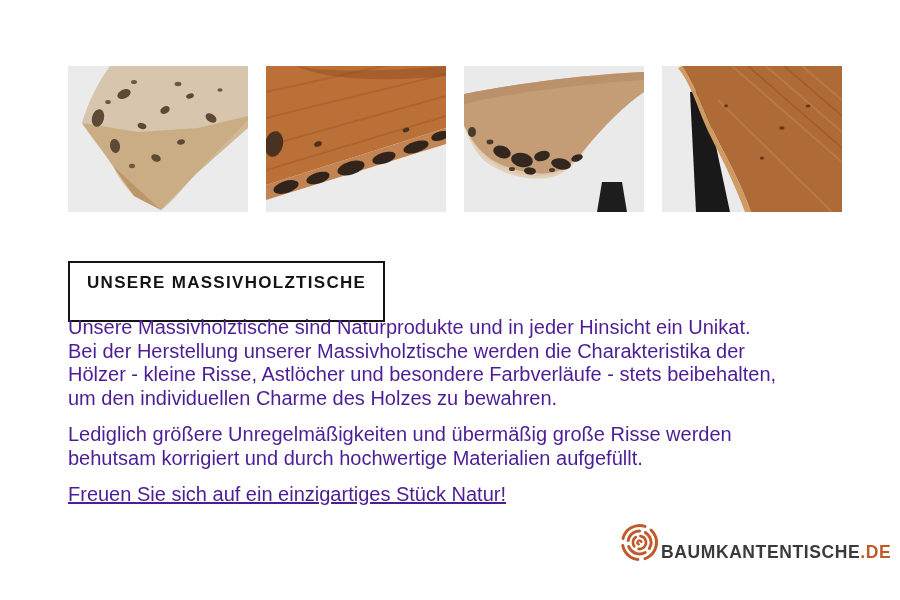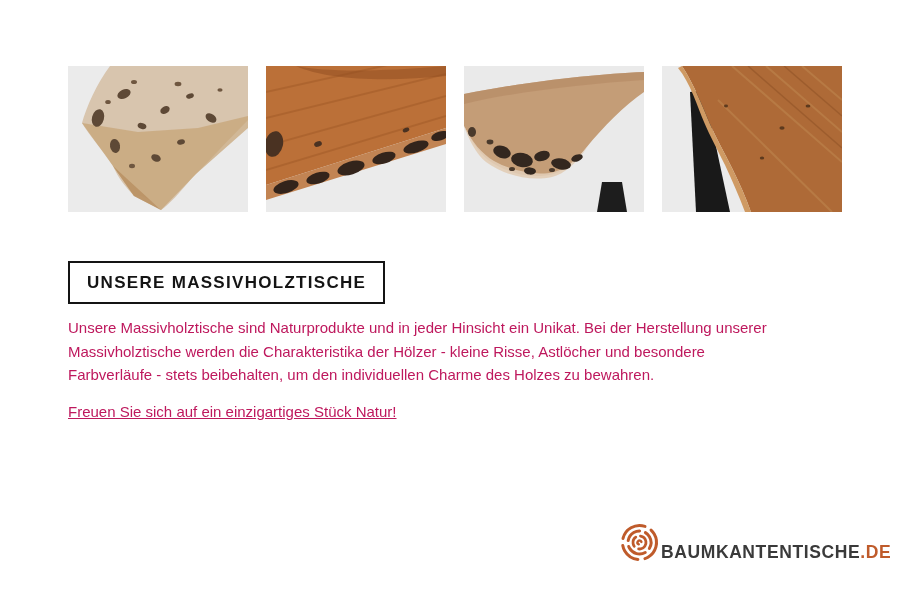--- a/index.html
+++ b/index.html
@@ -11,29 +11,29 @@
     position:absolute;left:68px;top:66px;
     display:flex;gap:18px;
   }
   .tile{
     width:180px;height:146px;margin:0;padding:0;background:#ebebeb;overflow:hidden;
   }
   .tile svg{display:block;}
   .heading-box{
     position:absolute;left:68px;top:261px;
     display:inline-block;border:2px solid #141414;background:#ffffff;
-    padding:10px 17px 9px 17px;
+    padding:10px 17px 27px 17px;
   }
   .heading-box h2{
     margin:0;font-size:17px;font-weight:bold;color:#141414;
     letter-spacing:1.3px;white-space:nowrap;
   }
   .copy{
     position:absolute;left:68px;top:316px;width:714px;
-    font-size:15px;line-height:23.5px;color:#be185d;
+    font-size:20px;line-height:23.5px;color:#4c1d95;
   }
   .copy p{margin:0 0 13px 0;}
   .copy p:last-child{margin-bottom:0;text-decoration:underline;}
   .brand{
     position:absolute;left:619px;top:522px;
     display:flex;align-items:flex-end;gap:1px;cursor:pointer;
   }
   .brand-text{
     font-size:17.5px;font-weight:bold;letter-spacing:0.6px;color:#3a3a3a;
     white-space:nowrap;
@@ -150,20 +150,21 @@
   </figure>
 
 </div>
 
 <div class="heading-box">
   <h2>UNSERE MASSIVHOLZTISCHE</h2>
 </div>
 
 <div class="copy">
   <p>Unsere Massivholztische sind Naturprodukte und in jeder Hinsicht ein Unikat. Bei der Herstellung unserer Massivholztische werden die Charakteristika der Hölzer - kleine Risse, Astlöcher und besondere Farbverläufe - stets beibehalten, um den individuellen Charme des Holzes zu bewahren.</p>
+  <p>Lediglich größere Unregelmäßigkeiten und übermäßig große Risse werden behutsam korrigiert und durch hochwertige Materialien aufgefüllt.</p>
   <p>Freuen Sie sich auf ein einzigartiges Stück Natur!</p>
 </div>
 
 <div class="brand">
   <svg width="41" height="41" viewBox="0 0 41 41">
     <g fill="none" stroke="#bf5b2b" stroke-linecap="round">
       <circle cx="20.5" cy="20.5" r="17" stroke-width="3" stroke-dasharray="30 7 22 7 28 7" transform="rotate(-30 20.5 20.5)"></circle>
       <circle cx="20.5" cy="20.5" r="11.5" stroke-width="3" stroke-dasharray="20 6 16 6 18 6" transform="rotate(60 20.5 20.5)"></circle>
       <circle cx="20.5" cy="20.5" r="6.5" stroke-width="2.8" stroke-dasharray="12 5 10 5" transform="rotate(-10 20.5 20.5)"></circle>
       <circle cx="20.5" cy="20.5" r="2" stroke-width="2.4" stroke-dasharray="7 4" transform="rotate(120 20.5 20.5)"></circle>

